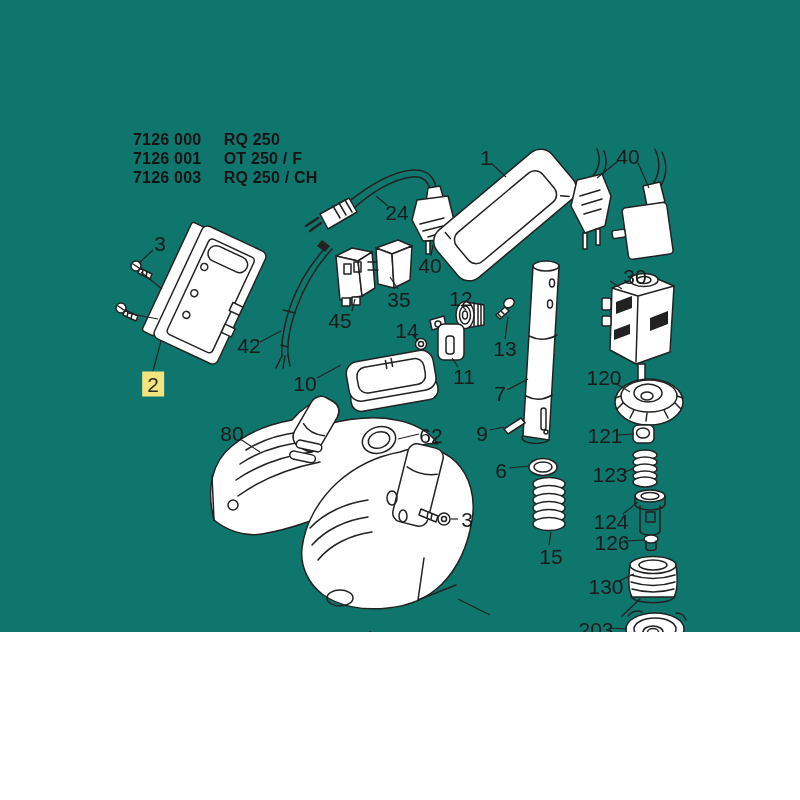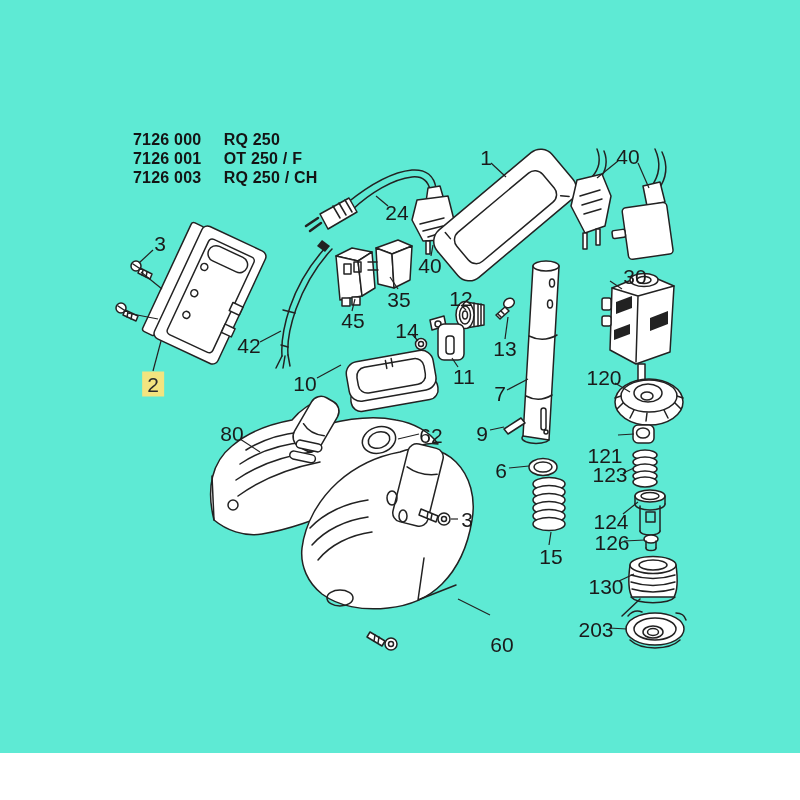--- a/index.html
+++ b/index.html
@@ -1,16 +1,16 @@
 <!DOCTYPE html>
 <html><head>
 <meta charset="utf-8">
 <style>
   html,body{margin:0;padding:0;background:#fff;}
-  .stage{position:relative;width:800px;height:753px;background:#5eead4;overflow:hidden;
+  .stage{position:relative;width:800px;height:632px;background:#0f766e;overflow:hidden;
          font-family:"Liberation Sans",sans-serif;}
   .stage svg{position:absolute;left:0;top:0;}
   .title-block{position:absolute;left:133px;top:130px;color:#141414;font-weight:bold;
                font-size:16px;line-height:19px;letter-spacing:.2px;}
   .model-row .code{display:inline-block;width:86px;}
   .plabel{position:absolute;transform:translate(-50%,-50%);font-size:21px;color:#1a1a1a;
           white-space:nowrap;line-height:1;}
   .plabel.hl{background:#f3e47f;padding:2px 5px;color:#2b2b2b;}
   g.part{stroke:#222;stroke-width:1.5;fill:none;stroke-linecap:round;stroke-linejoin:round;}
   g.part .solid{fill:#ffffff;}
@@ -358,29 +358,29 @@
     </div>
     <div class="model-row">
       <span class="code">7126 003</span>
       <span class="name">RQ 250 / CH</span>
     </div>
   </div>
 
   <div class="plabel" style="left:160px;top:243px;">3</div>
   <div class="plabel hl" style="left:153px;top:384px;">2</div>
   <div class="plabel" style="left:249px;top:345px;">42</div>
-  <div class="plabel" style="left:353px;top:320px;">45</div>
+  <div class="plabel" style="left:340px;top:320px;">45</div>
   <div class="plabel" style="left:399px;top:299px;">35</div>
   <div class="plabel" style="left:397px;top:212px;">24</div>
   <div class="plabel" style="left:430px;top:265px;">40</div>
   <div class="plabel" style="left:486px;top:157px;">1</div>
   <div class="plabel" style="left:628px;top:156px;">40</div>
   <div class="plabel" style="left:599px;top:276px;margin-left:36px;">30</div>
   <div class="plabel" style="left:604px;top:377px;">120</div>
-  <div class="plabel" style="left:605px;top:435px;margin-top:20px;">121</div>
+  <div class="plabel" style="left:605px;top:435px;">121</div>
   <div class="plabel" style="left:610px;top:474px;">123</div>
   <div class="plabel" style="left:611px;top:521px;">124</div>
   <div class="plabel" style="left:612px;top:542px;">126</div>
   <div class="plabel" style="left:606px;top:586px;">130</div>
   <div class="plabel" style="left:596px;top:629px;">203</div>
   <div class="plabel" style="left:461px;top:298px;">12</div>
   <div class="plabel" style="left:505px;top:348px;">13</div>
   <div class="plabel" style="left:407px;top:330px;">14</div>
   <div class="plabel" style="left:464px;top:376px;">11</div>
   <div class="plabel" style="left:500px;top:393px;">7</div>

